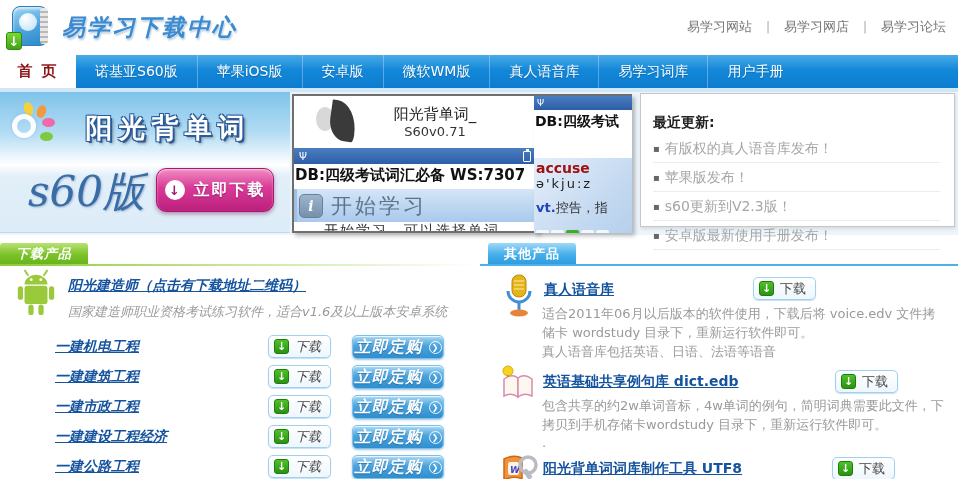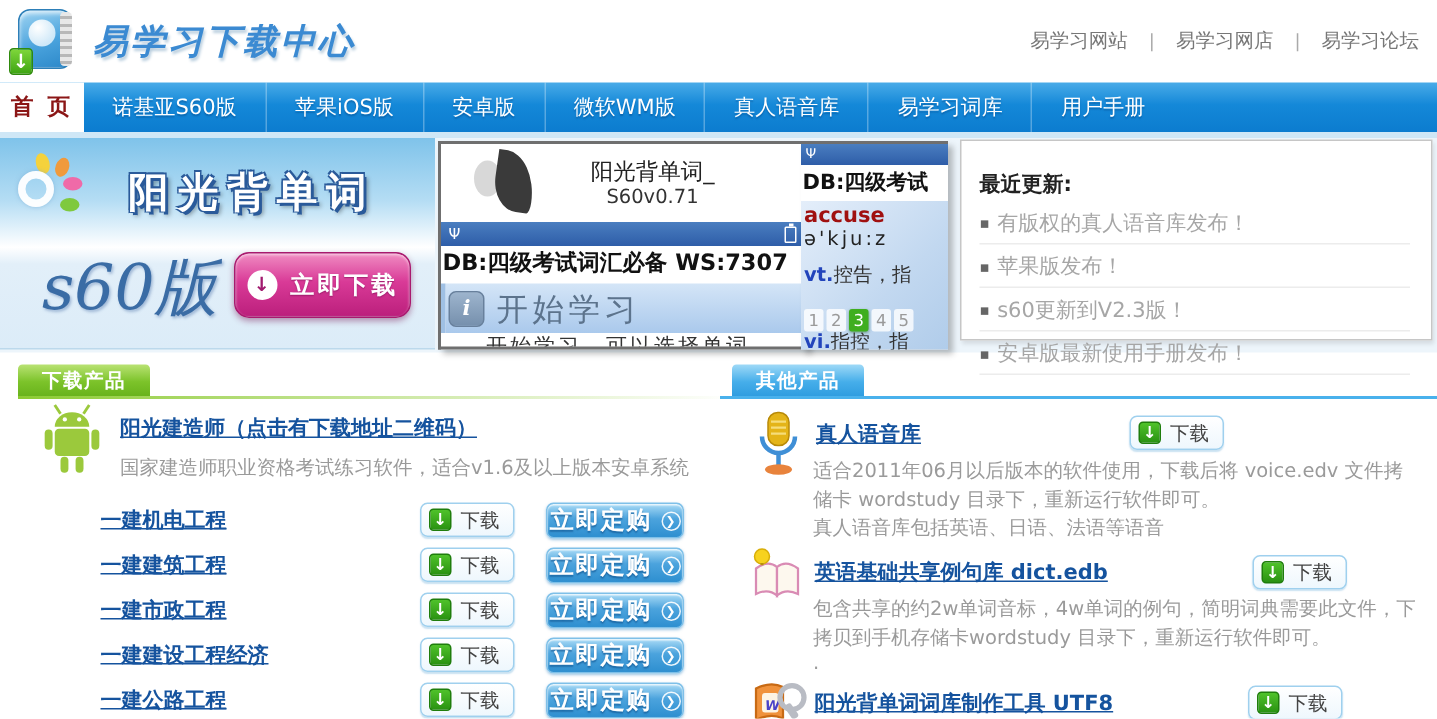--- a/index.html
+++ b/index.html
@@ -26,21 +26,21 @@
                text-shadow:1px 2px 2px #b9cede; letter-spacing:2px; }
   .header-links { position:absolute; right:12px; top:18px; font-size:13px; color:#777;
                   display:flex; align-items:center; gap:14px; }
   .header-links .lnk { color:#777; cursor:pointer; }
   .header-links .sep { color:#aaa; font-size:12px; }
 
   
   .nav { position:absolute; top:55px; left:0; width:958px; height:33px;
          background:linear-gradient(#49abe8,#1488d8 45%,#0c7ccf);
          display:flex; align-items:stretch; }
-  .nav-home { width:56px; background:#fff; color:#8b1616; font-weight:bold; font-size:15px;
+  .nav-home { width:76px; background:#fff; color:#8b1616; font-weight:bold; font-size:15px;
               display:flex; align-items:center; justify-content:center; letter-spacing:2px; }
   .nav-item { color:#fff; font-size:14px; padding:16px 19px; display:flex; align-items:center;
               border-left:1px solid rgba(255,255,255,.30); cursor:pointer;
               text-shadow:0 1px 1px rgba(0,60,120,.4); }
   .nav-item.first { border-left:none; }
   .nav-strip { position:absolute; top:88px; left:0; width:958px; height:4px; background:#cfe7f6; }
 
   
   .hero { position:absolute; top:92px; left:0; width:958px; height:143px; background:#edf5fb; }
 
@@ -96,42 +96,42 @@
   .p1-menu { font-size:21px; color:#5c738c; letter-spacing:3px; }
   .p1-sub { font-size:14px; color:#333; padding-left:30px; white-space:nowrap; letter-spacing:2px; }
 
   
   .phone2 { position:absolute; left:534px; top:2px; width:98px; height:139px; background:#fff;
             border-top:2px solid #6f6f6f; box-shadow:3px 3px 4px rgba(0,0,0,.25); overflow:hidden; }
   .p2-status { height:14px; background:linear-gradient(#4a7ec0,#2e5da8); color:#fff;
                display:flex; align-items:center; padding:0 3px; font-size:9px; }
   .p2-db { font-size:14px; font-weight:bold; color:#111; padding:3px 1px; white-space:nowrap; background:#fff; }
   .p2-body { position:relative; height:100px; padding:3px 2px;
-             background:linear-gradient(135deg,#e4eefa 0%,#c2d8f0 60%,#b0ccea 100%); }
+             background:linear-gradient(135deg,#e4eefa 0%,#c2d8f0 60%,#b0ccea 100%);margin-top:24px; }
   .p2-word { font-size:14px; font-weight:bold; color:#a01010; line-height:15px; }
   .p2-phon { font-size:13px; color:#222; letter-spacing:2px; line-height:15px; }
   .p2-m { font-size:13px; white-space:nowrap; margin-top:9px; line-height:15px; }
   .p2-m .pos { color:#2244bb; font-weight:bold; }
   .p2-m .mean { color:#333; }
   .p2-pages { position:absolute; left:2px; bottom:13px; display:flex; gap:2px; }
   .p2-pages span { width:13px; height:15px; background:rgba(255,255,255,.8); color:#9a9a9a;
                    font-size:11px; display:flex; align-items:center; justify-content:center; border-radius:2px; }
   .p2-pages span.active { background:#3fae1f; color:#fff; box-shadow:0 1px 2px rgba(0,80,0,.4); }
   .p2-m2 { position:absolute; left:2px; bottom:-2px; }
 
   
   .updates { position:absolute; left:640px; top:1px; width:315px; height:134px; background:#fff;
              border:1px solid #c6c6c6; box-shadow:1px 2px 3px rgba(0,0,0,.10); padding:20px 14px 0 12px; }
   .updates-title { font-size:14px; font-weight:bold; color:#222; margin-bottom:2px; }
   .update-item { font-size:14px; color:#a6a6a6; padding:6px 0 4px 0; border-bottom:1px solid #ececec;
                  white-space:nowrap; overflow:hidden; }
   .update-item .blt { color:#666; font-size:10px; margin-right:5px; vertical-align:1px; }
 
   
-  .section-left  { position:absolute; left:12px; top:243px; width:478px; height:236px; }
+  .section-left  { position:absolute; left:0; top:243px; width:478px; height:236px;font-style:italic; }
   .section-right { position:absolute; left:480px; top:243px; width:478px; height:236px;text-align:right; }
   .tab-green { margin-left:0; width:88px; height:21px; border-radius:3px 3px 0 0;
                background:linear-gradient(#b9e273,#7cc32a 55%,#69b31c);
                color:#fff; font-weight:bold; font-size:13px;
                display:flex; align-items:center; justify-content:center; letter-spacing:1px; }
   .line-green { width:478px; height:2px; background:linear-gradient(90deg,#8ccb33,#cfe9a8 55%,rgba(255,255,255,0)); }
   .tab-blue { margin-left:8px; width:88px; height:21px; border-radius:3px 3px 0 0;
               background:linear-gradient(#9ed9f7,#46aeea 55%,#2f9de0);
               color:#fff; font-weight:bold; font-size:13px;
               display:flex; align-items:center; justify-content:center; letter-spacing:1px; }

